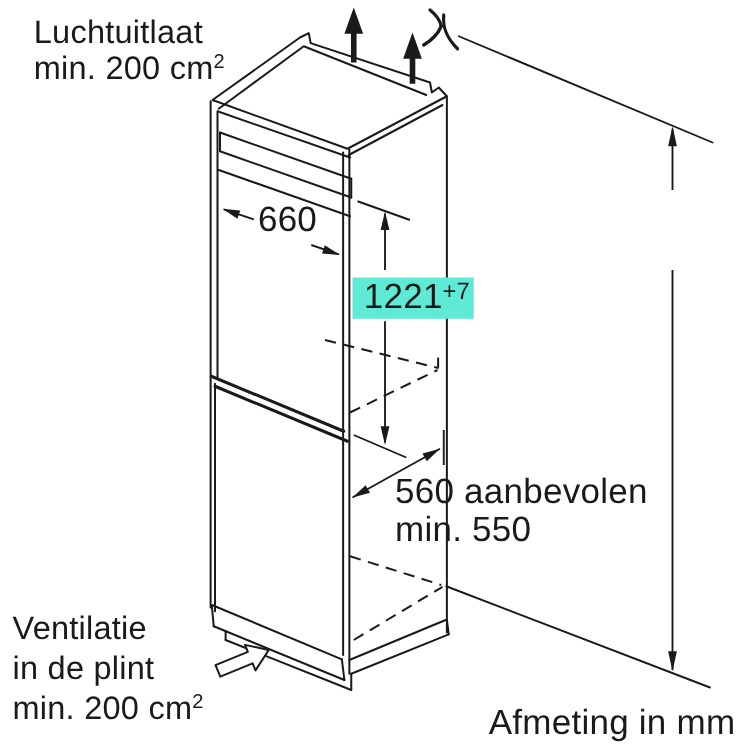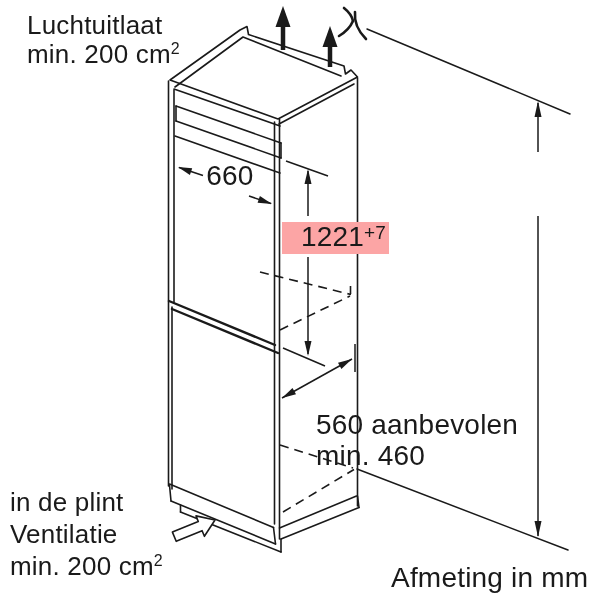--- a/index.html
+++ b/index.html
@@ -17,23 +17,23 @@
     color:#1a1a1a;
     white-space:nowrap;
     letter-spacing:0.2px;
   }
   .ann{font-size:26px;line-height:29px;}
   .ann.vent{line-height:32px;}
   .dim{font-size:28px;line-height:29px;}
   .center{text-align:center;}
   .sup{font-size:16px;position:relative;top:-9px;letter-spacing:0;}
   .sup7{font-size:19px;position:relative;top:-7px;letter-spacing:0;}
-  #t-1221{background:#fca5a5;padding:0 3px 0 19px;}
+  #t-1221{background:#5eead4;padding:0 3px 0 9px;}
   #t-max2200{line-height:26px;}
-  #t-depth{line-height:31px;margin-top:32px;}
+  #t-depth{line-height:31px;}
 </style>
 </head>
 <body>
 
 <div id="stage">
 
   <svg id="drawing" width="600" height="600" viewBox="0 0 600 600">
 
     <g stroke="#1a1a1a" stroke-width="1.6" fill="none" stroke-linecap="round" stroke-linejoin="round">
 
@@ -146,24 +146,24 @@
     <div>660</div>
   </div>
 
   <div id="t-1221" class="txt dim" style="left:282px;top:222px;">
     <span>1221</span><span class="sup7">+7</span>
   </div>
 
 
   <div id="t-depth" class="txt dim" style="left:316px;top:377px;">
     <div>560 aanbevolen</div>
-    <div>min. 460</div>
+    <div>min. 550</div>
   </div>
 
   <div class="txt ann vent" style="left:10px;top:486px;">
+    <div>Ventilatie</div>
     <div>in de plint</div>
-    <div>Ventilatie</div>
     <div><span>min. 200 cm</span><span class="sup">2</span></div>
   </div>
 
   <div class="txt dim" style="left:391px;top:563px;text-align:right;">Afmeting in mm</div>
 
 </div>
 
 </body></html>

